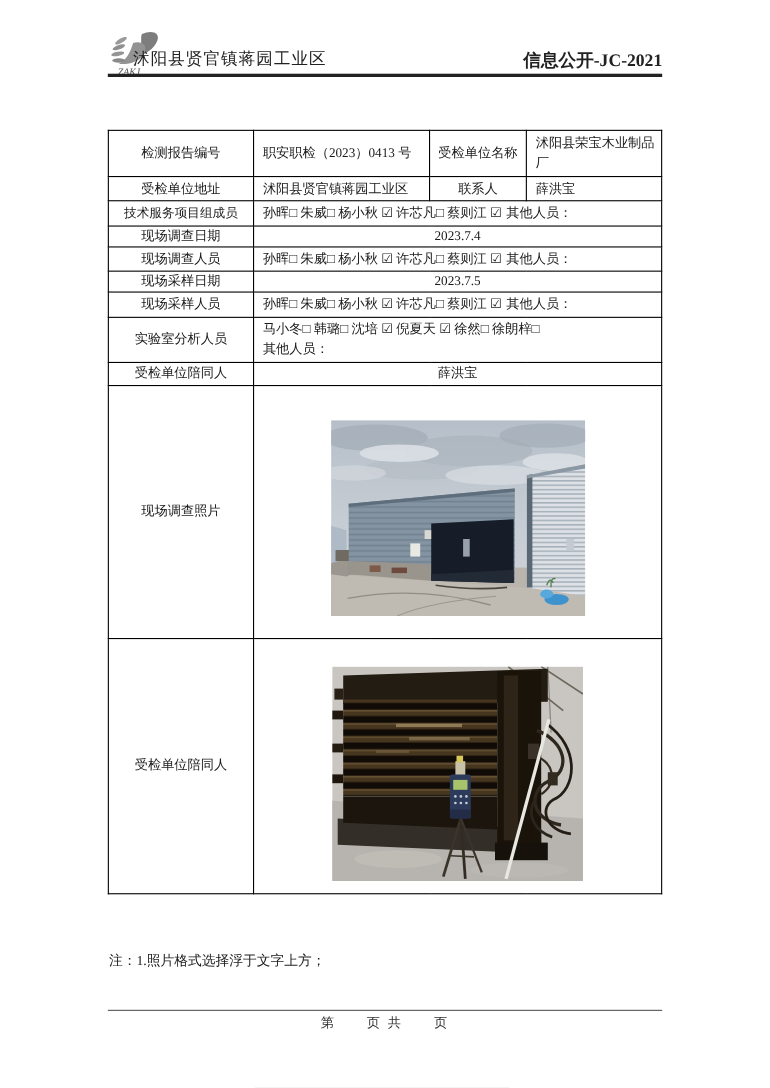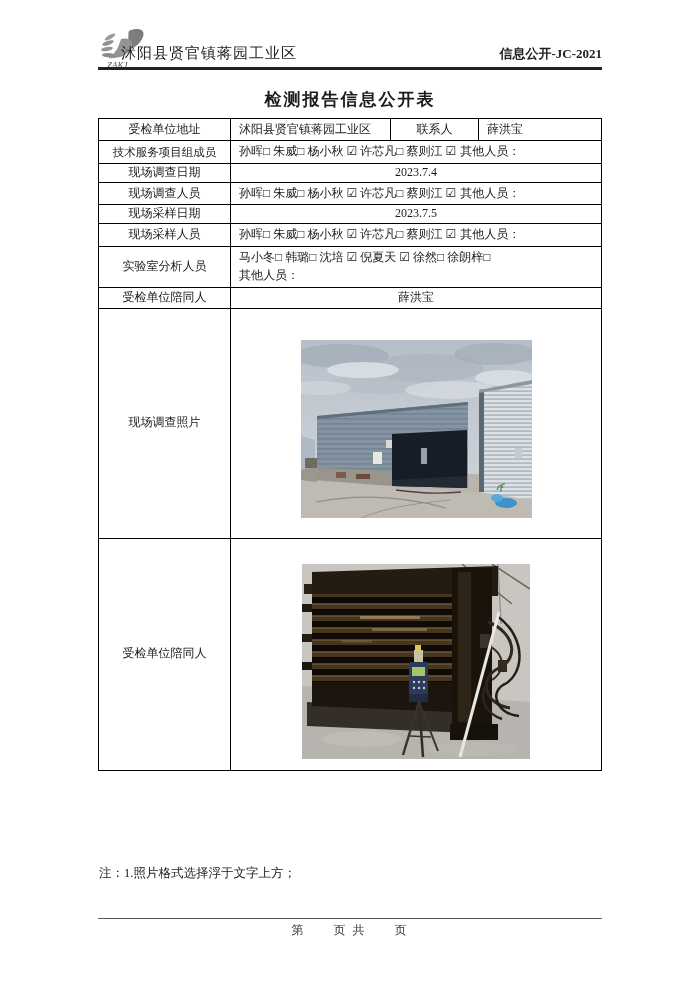--- a/index.html
+++ b/index.html
@@ -6,21 +6,21 @@
   html,body { background:#888; }
   .page {
     position:relative; width:700px; height:989px; margin:0 auto;
     background:#ffffff; color:#1a1a1a;
     font-family:"Liberation Serif","DejaVu Serif",serif;
     overflow:hidden;
   }
   
   .logo { position:absolute; left:99px; top:25px; }
   .company-name { position:absolute; left:121px; top:44px; font-size:15px; letter-spacing:1px; color:#222; }
-  .doc-code { position:absolute; right:98px; top:45px; font-size:13px; font-weight:bold; color:#222; }
+  .doc-code { position:absolute; right:98px; top:45px; font-size:16px; font-weight:bold; color:#222; }
   .header-rule { position:absolute; left:98px; top:67px; width:504px; height:3px; background:#222; }
   
   .doc-title { position:absolute; left:98px; top:88px; width:504px; text-align:center;
                font-size:17px; font-weight:bold; letter-spacing:2px; }
   
   table.form { position:absolute; left:98px; top:118px; width:503px;
                border-collapse:collapse; table-layout:fixed; }
   table.form td { border:1px solid #000; font-size:12px; line-height:1.45;
                   vertical-align:middle; overflow:hidden; }
   td.lbl { text-align:center; padding:0 2px; }
@@ -51,30 +51,35 @@
       <ellipse cx="9" cy="18" rx="6" ry="2" transform="rotate(-20 9 18)" fill="#8f8f8f"></ellipse>
       <ellipse cx="8" cy="24" rx="6" ry="2" transform="rotate(-10 8 24)" fill="#959595"></ellipse>
       <ellipse cx="9" cy="30" rx="6" ry="2" fill="#8a8a8a"></ellipse>
       <text x="8" y="43" font-size="9" font-style="italic" font-family="Liberation Serif, serif" fill="#555">ZAKJ</text>
     </svg>
   </div>
   <span class="company-name">沭阳县贤官镇蒋园工业区</span>
   <span class="doc-code">信息公开-JC-2021</span>
   <div class="header-rule"></div>
 
-  <div class="doc-title">检测报告信息公开表</div>
 
   <table class="form">
     <colgroup>
       <col style="width:132px">
         <col style="width:160px">
         <col style="width:88px">
         <col style="width:123px">
     </colgroup>
     <tbody>
+        <tr style="height:42px">
+      <td class="lbl">检测报告编号</td>
+      <td class="val">职安职检（2023）0413 号</td>
+      <td class="lbl">受检单位名称</td>
+      <td class="val">沭阳县荣宝木业制品厂</td>
+    </tr>
     <tr style="height:14px">
       <td class="lbl">受检单位地址</td>
       <td class="val">沭阳县贤官镇蒋园工业区</td>
       <td class="lbl">联系人</td>
       <td class="val">薛洪宝</td>
     </tr>
     <tr style="height:22px">
       <td class="lbl" style="font-size:11.5px">技术服务项目组成员</td>
       <td class="val" colspan="3">
         <span class="chk-line">孙晖□ 朱威□ 杨小秋 ☑ 许芯凡□ 蔡则江 ☑</span><span class="other-lbl">其他人员：</span>

